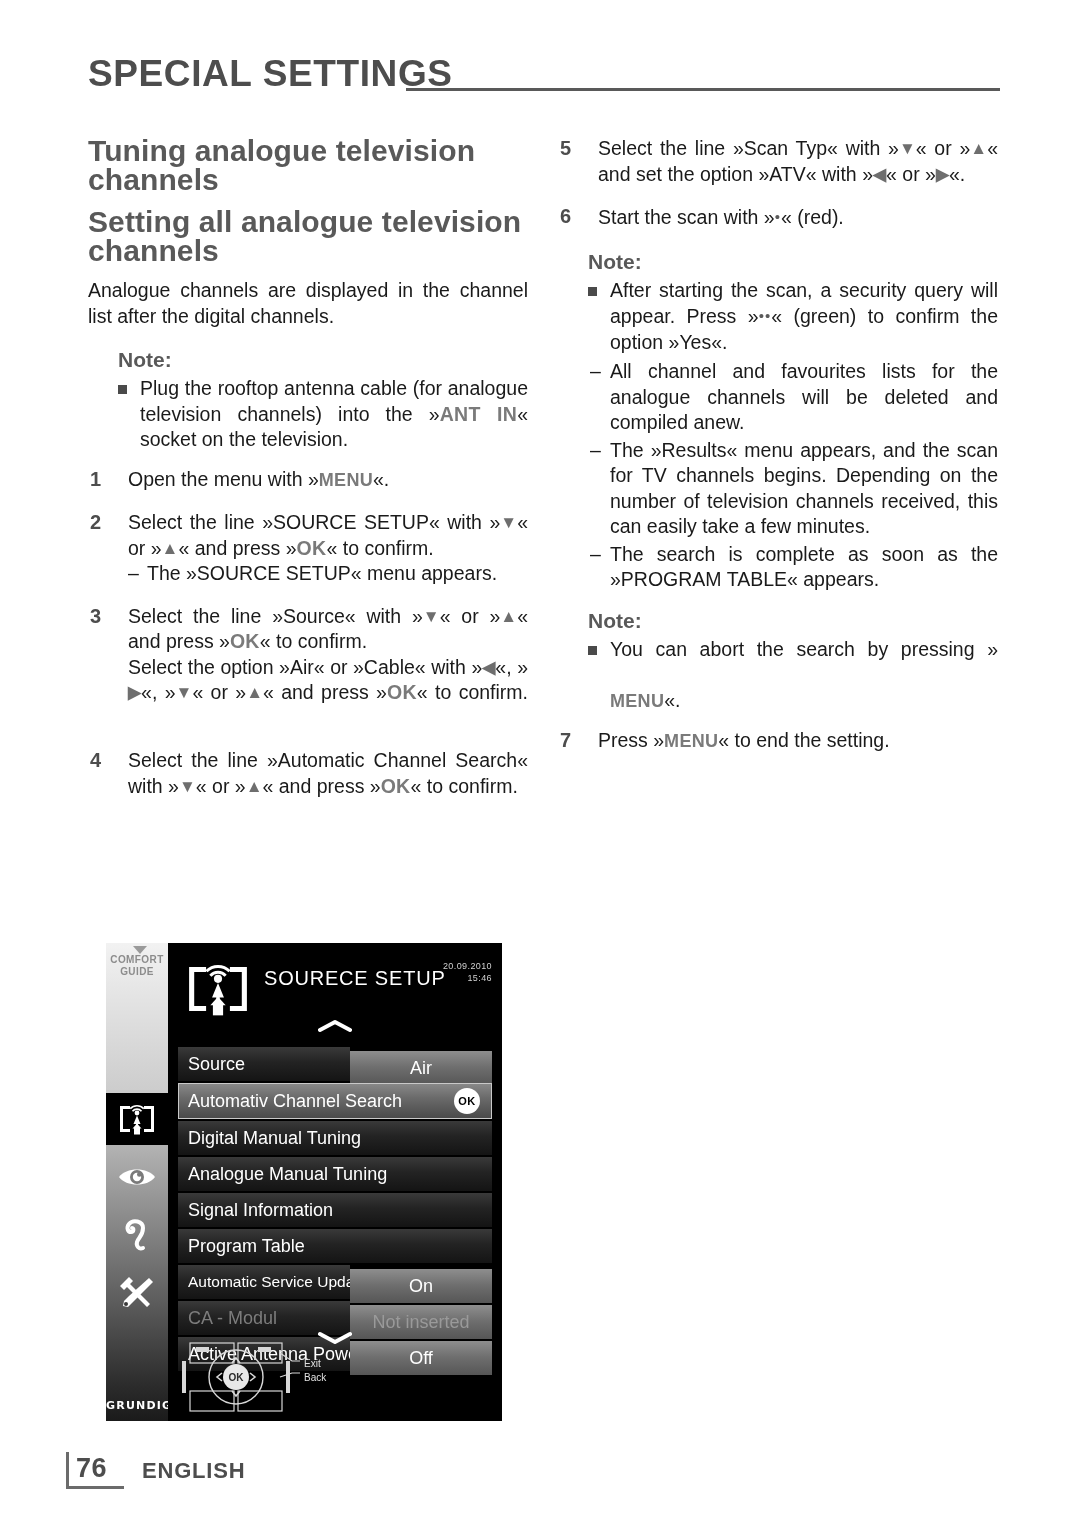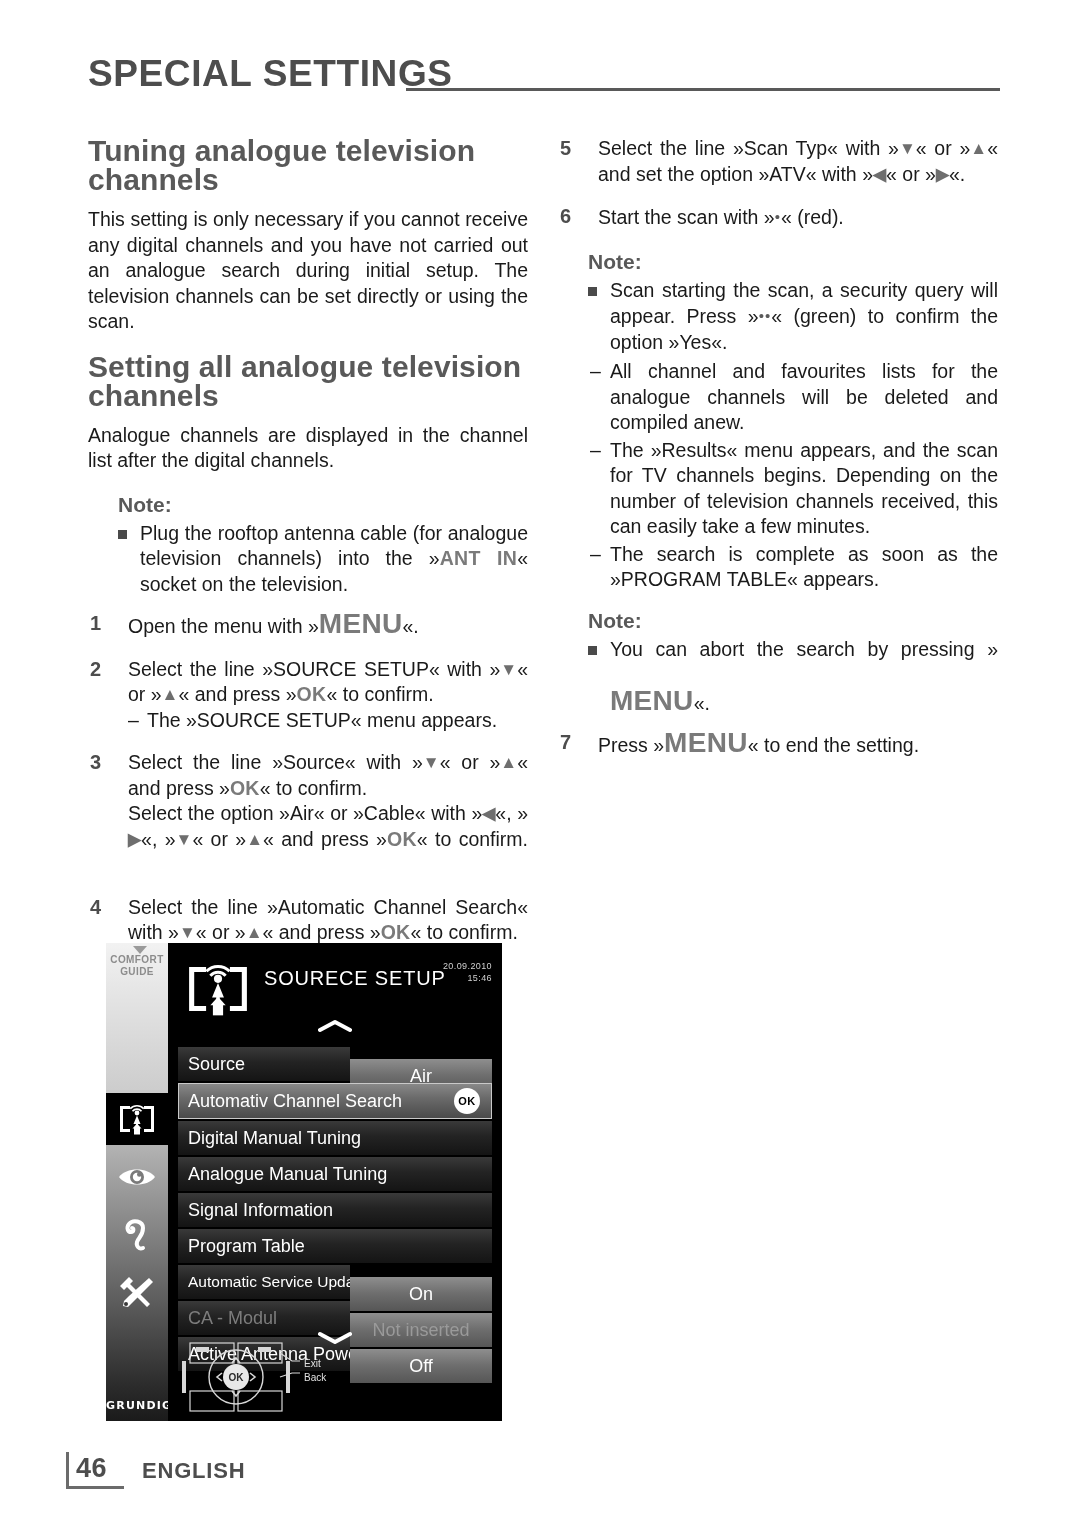--- a/index.html
+++ b/index.html
@@ -61,21 +61,21 @@
     position:absolute;left:2px;top:0;width:26px;
     font-size:20px;font-weight:bold;color:#4d4d4d;line-height:25.5px;
   }
   .step .txt{font-size:19.5px;line-height:25.5px;text-align:justify;}
   .step .sub{
     position:relative;padding-left:19px;font-size:19.5px;line-height:25.5px;
   }
   .step .sub .dash{position:absolute;left:0;top:0;}
 
   .kb{font-weight:bold;color:#7a7a7a;letter-spacing:0.3px;}
-  .kb-lg{font-weight:bold;color:#7a7a7a;font-size:28px;letter-spacing:0.3px;}
+  .kb-lg{font-weight:bold;color:#7a7a7a;font-size:18px;letter-spacing:0.3px;}
   .arw{
     display:inline-block;color:#6e6e6e;font-weight:bold;
     font-size:17px;line-height:1;vertical-align:1px;
   }
   .dot1,.dot2{display:inline-block;color:#5a5a5a;letter-spacing:1px;font-size:15px;vertical-align:2px;}
 
   
   .jfull{display:block;text-align:justify;}
   .jfull::after{content:"";display:inline-block;width:100%;height:0;}
 
@@ -123,21 +123,21 @@
   .row{position:relative;height:34px;margin-bottom:2px;}
   .row .lbl{
     position:absolute;left:0;top:0;height:34px;line-height:34px;
     padding-left:10px;font-size:18px;color:#ffffff;white-space:nowrap;text-align:right;
   }
   .row .lblbg{
     position:absolute;left:0;top:0;height:34px;
     background:linear-gradient(180deg,#3a3a3a 0%,#232323 45%,#141414 100%);
   }
   .row .val{
-    position:absolute;top:12px;height:34px;line-height:34px;text-align:center;
+    position:absolute;top:4px;height:34px;line-height:34px;text-align:center;
     font-size:18px;color:#ffffff;
     background:linear-gradient(180deg,#8e8e8e 0%,#6e6e6e 48%,#565656 100%);
   }
   .row.full .lblbg{right:0;}
   .row.split .lblbg{right:142px;}
   .row.split .val{right:0;width:142px;}
   .row.sel{height:36px;}
   .row.sel .lblbg{
     right:0;height:36px;
     background:linear-gradient(180deg,#888888 0%,#6b6b6b 40%,#4a4a4a 100%);
@@ -179,21 +179,20 @@
 <div class="page">
 
   <div class="header">
     <div class="header-title">SPECIAL SETTINGS</div>
     <div class="header-rule"></div>
   </div>
 
   <div class="col col-left">
 
     <h2 class="sec">Tuning analogue television channels</h2>
-    <p class="body">This setting is only necessary if you cannot receive any digital channels and you have not carried out an analogue search during initial setup. The television channels can be set directly or using the scan.</p>
 
     <h2 class="sec">Setting all analogue television channels</h2>
     <p class="body">Analogue channels are displayed in the channel list after the digital channels.</p>
 
     <div class="note-block">
       <div class="note-title">Note:</div>
       <div class="note-item">
         <span class="sq"></span>
         <span>Plug the rooftop antenna cable (for analogue television channels) into the »</span><span class="kb">ANT IN</span><span>« socket on the television.</span>
       </div>
@@ -234,21 +233,21 @@
 
     <div class="step">
       <span class="num">6</span>
       <div class="txt"><span>Start the scan with »</span><span class="dot1">•</span><span>« (red).</span></div>
     </div>
 
     <div class="note-block">
       <div class="note-title">Note:</div>
       <div class="note-item">
         <span class="sq"></span>
-        <span>Scan starting the scan, a security query will appear. Press »</span><span class="dot2">••</span><span>« (green) to confirm the option »Yes«.</span>
+        <span>After starting the scan, a security query will appear. Press »</span><span class="dot2">••</span><span>« (green) to confirm the option »Yes«.</span>
       </div>
       <div class="sub-item"><span class="dash">–</span><span>All channel and favourites lists for the analogue channels will be deleted and compiled anew.</span></div>
       <div class="sub-item"><span class="dash">–</span><span>The »Results« menu appears, and the scan for TV channels begins. Depending on the number of television channels received, this can easily take a few minutes.</span></div>
       <div class="sub-item"><span class="dash">–</span><span>The search is complete as soon as the »PROGRAM TABLE« appears.</span></div>
     </div>
 
     <div class="note-block">
       <div class="note-title">Note:</div>
       <div class="note-item">
         <span class="sq"></span>
@@ -422,18 +421,18 @@
           <span>Exit</span><br>
           <span>Back</span>
         </div>
       </div>
 
     </div>
   </div>
 
   <div class="footer">
     <div class="fbracket"></div>
-    <div class="fnum">46</div>
+    <div class="fnum">76</div>
     <div class="funder"></div>
     <div class="flang">ENGLISH</div>
   </div>
 
 </div>
 
 </body></html>

